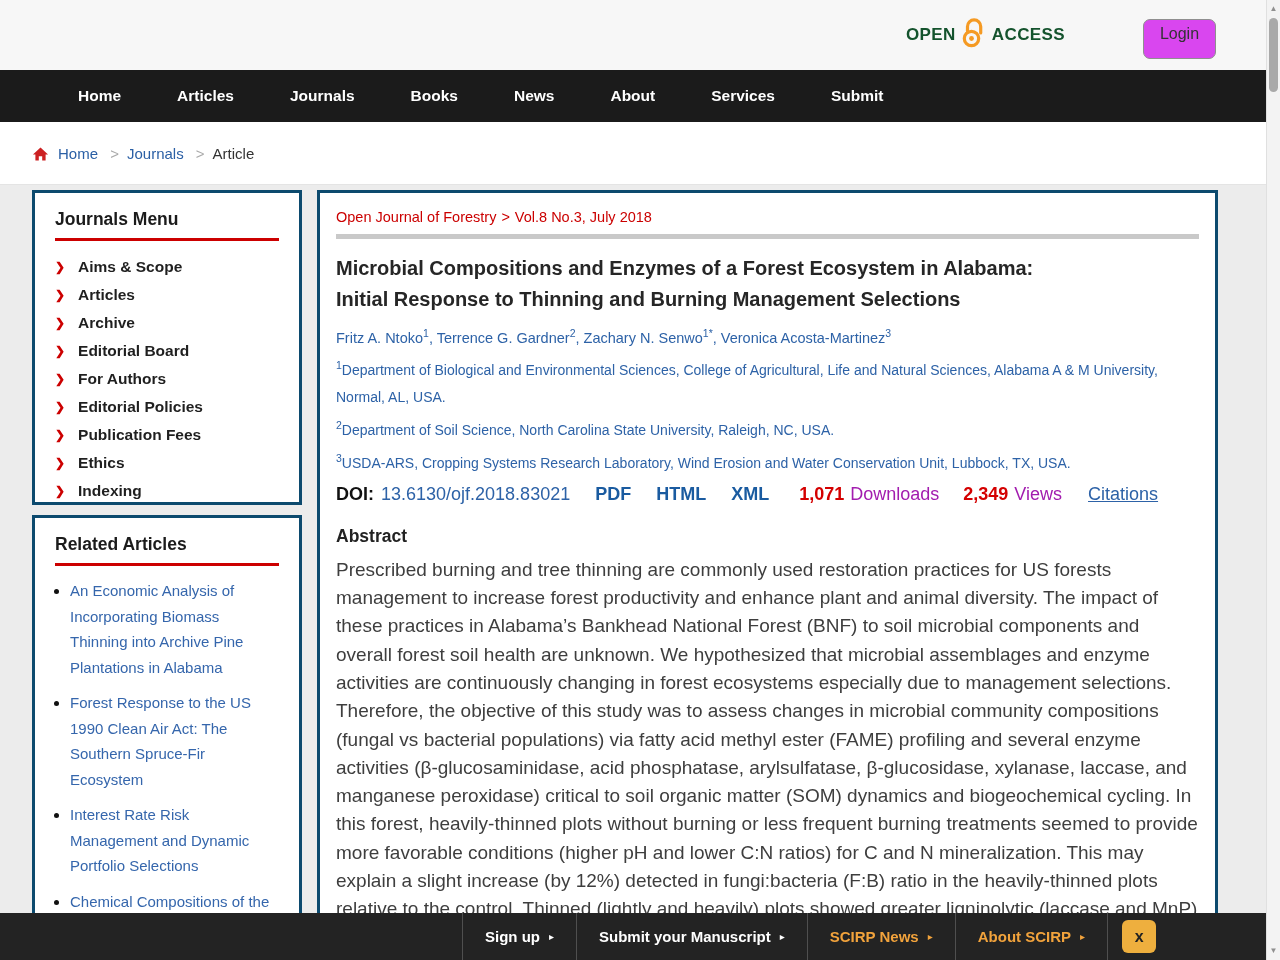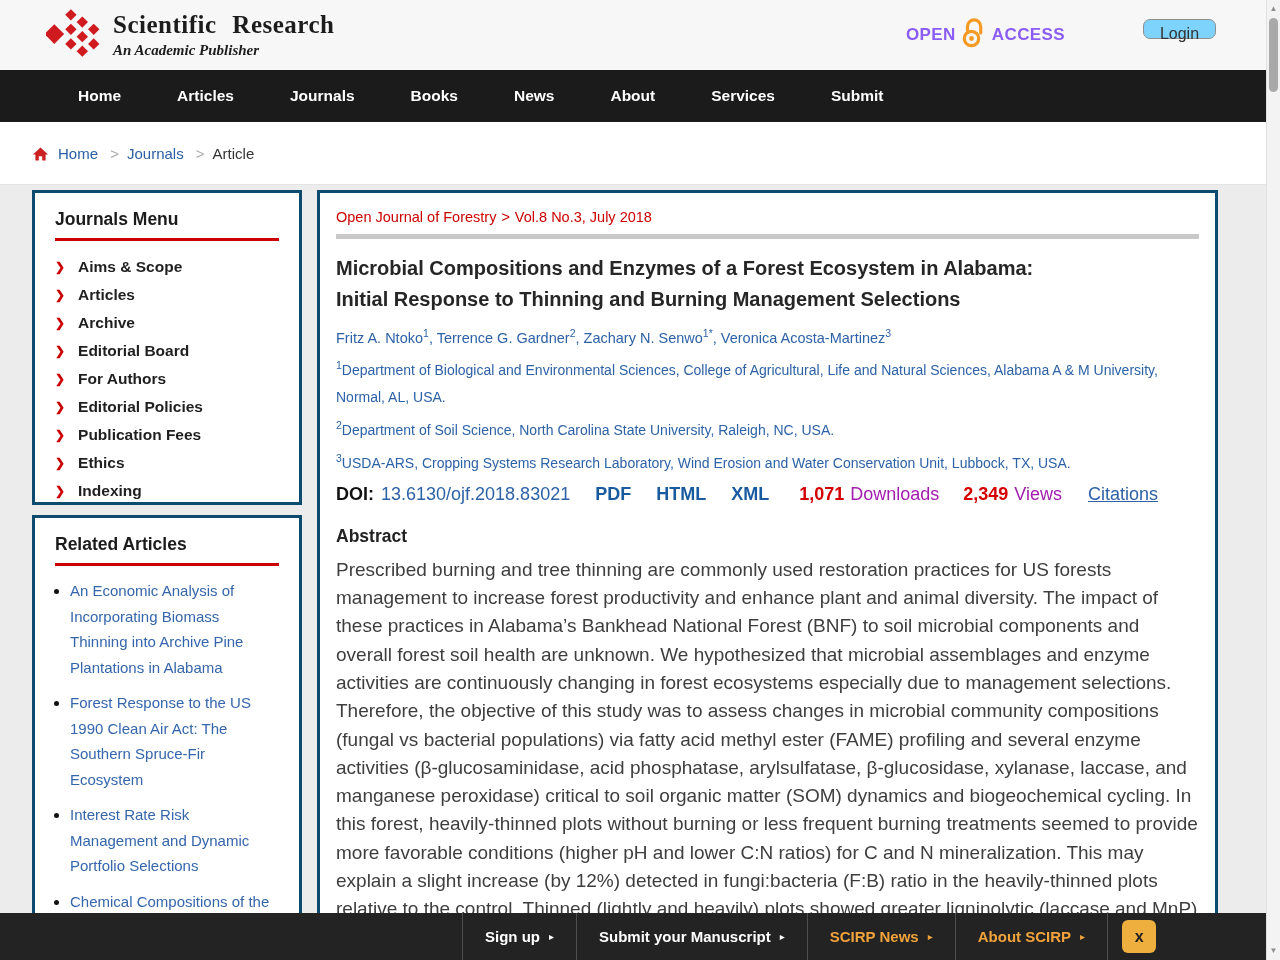--- a/index.html
+++ b/index.html
@@ -10,24 +10,24 @@
   }
   a { cursor:pointer; }
 
   
   .header { position:absolute; top:0; left:0; width:1266px; height:70px; background:#f7f7f7; }
   .logo { position:absolute; left:46px; top:7px; display:flex; align-items:center; gap:11px; text-decoration:none; }
   .logo-title { font-family:"Liberation Serif", serif; font-weight:bold; font-size:25px; color:#1c1c1c; word-spacing:9px; letter-spacing:0.5px; }
   .logo-tagline { font-family:"Liberation Serif", serif; font-style:italic; font-weight:bold; font-size:15px; color:#1c1c1c; margin-top:3px; }
 
   .open-access { position:absolute; left:906px; top:17px; height:36px; display:flex; align-items:center; gap:5px; }
-  .oa-word { font-size:17px; font-weight:800; color:#8b5cf6; letter-spacing:0.4px; }
-
-  .login-btn { position:absolute; left:1143px; top:19px; width:73px; height:20px; box-sizing:border-box;
-    background:#7dd3fc; border:1px solid #8f8f8f; border-radius:7px; font-size:16px; color:#333;
+  .oa-word { font-size:17px; font-weight:800; color:#14532d; letter-spacing:0.4px; }
+
+  .login-btn { position:absolute; left:1143px; top:19px; width:73px; height:40px; box-sizing:border-box;
+    background:#d946ef; border:1px solid #8f8f8f; border-radius:7px; font-size:16px; color:#333;
     text-align:center; line-height:28px; text-decoration:none; font-family:"Liberation Sans", sans-serif; }
 
   
   .nav { position:absolute; top:70px; left:0; width:1266px; height:52px; background:#1b1b1b;
     display:flex; align-items:center; padding-left:50px; box-sizing:border-box; }
   .nav-item { color:#fff; font-weight:bold; font-size:15.5px; padding:0 28px; text-decoration:none; }
 
   
   .crumb-bar { position:absolute; top:122px; left:0; width:1266px; height:63px; background:#fff; border-bottom:1px solid #e4e4e4; box-sizing:border-box; }
   .crumbs { position:absolute; left:32px; top:23px; display:flex; align-items:center; font-size:15px;justify-content:center; }
@@ -98,41 +98,20 @@
   .scrollbar { position:absolute; right:0; top:0; width:14px; height:960px; background:#f3f3f3;
     border-left:1px solid #e0e0e0; box-sizing:border-box; z-index:10; }
   .sb-arrow { position:absolute; left:0; width:100%; text-align:center; color:#8f8f8f; font-size:8px; line-height:10px; }
   .sb-up { top:4px; } .sb-down { bottom:4px; }
   .sb-thumb { position:absolute; left:2px; top:18px; width:9px; height:74px; background:#a9a9a9; border-radius:5px; }
 </style>
 </head>
 <body>
 
 <div class="header">
-  <a class="logo">
-    <span>
-      <svg width="56" height="52" viewBox="0 0 54 50">
-        <g fill="#cf1b20">
-          <path d="M8 16.5 L17.5 26 L8 35.5 L-1.5 26 Z"></path>
-          <path d="M24 2 L29.5 7.5 L24 13 L18.5 7.5 Z"></path>
-          <path d="M35 9 L40.5 14.5 L35 20 L29.5 14.5 Z"></path>
-          <path d="M46 16 L51.5 21.5 L46 27 L40.5 21.5 Z"></path>
-          <path d="M24 16 L29.5 21.5 L24 27 L18.5 21.5 Z"></path>
-          <path d="M35 23 L40.5 28.5 L35 34 L29.5 28.5 Z"></path>
-          <path d="M46 30 L51.5 35.5 L46 41 L40.5 35.5 Z"></path>
-          <path d="M24 30 L29.5 35.5 L24 41 L18.5 35.5 Z"></path>
-          <path d="M35 37 L40.5 42.5 L35 48 L29.5 42.5 Z"></path>
-        </g>
-      </svg>
-    </span>
-    <span class="logo-text">
-      <div class="logo-title">Scientific Research</div>
-      <div class="logo-tagline">An Academic Publisher</div>
-    </span>
-  </a>
 
   <div class="open-access">
     <span class="oa-word">OPEN</span>
     <span>
       <svg width="26" height="34" viewBox="0 0 26 32">
         <path d="M6.5 14 V9.5 a6.6 6.6 0 0 1 13.2 0 V16" fill="none" stroke="#f59a23" stroke-width="3.2" stroke-linecap="round"></path>
         <circle cx="10.5" cy="21.5" r="7.2" fill="none" stroke="#f59a23" stroke-width="3.2"></circle>
         <circle cx="10.5" cy="21.5" r="2.4" fill="#f59a23"></circle>
       </svg>
     </span>

